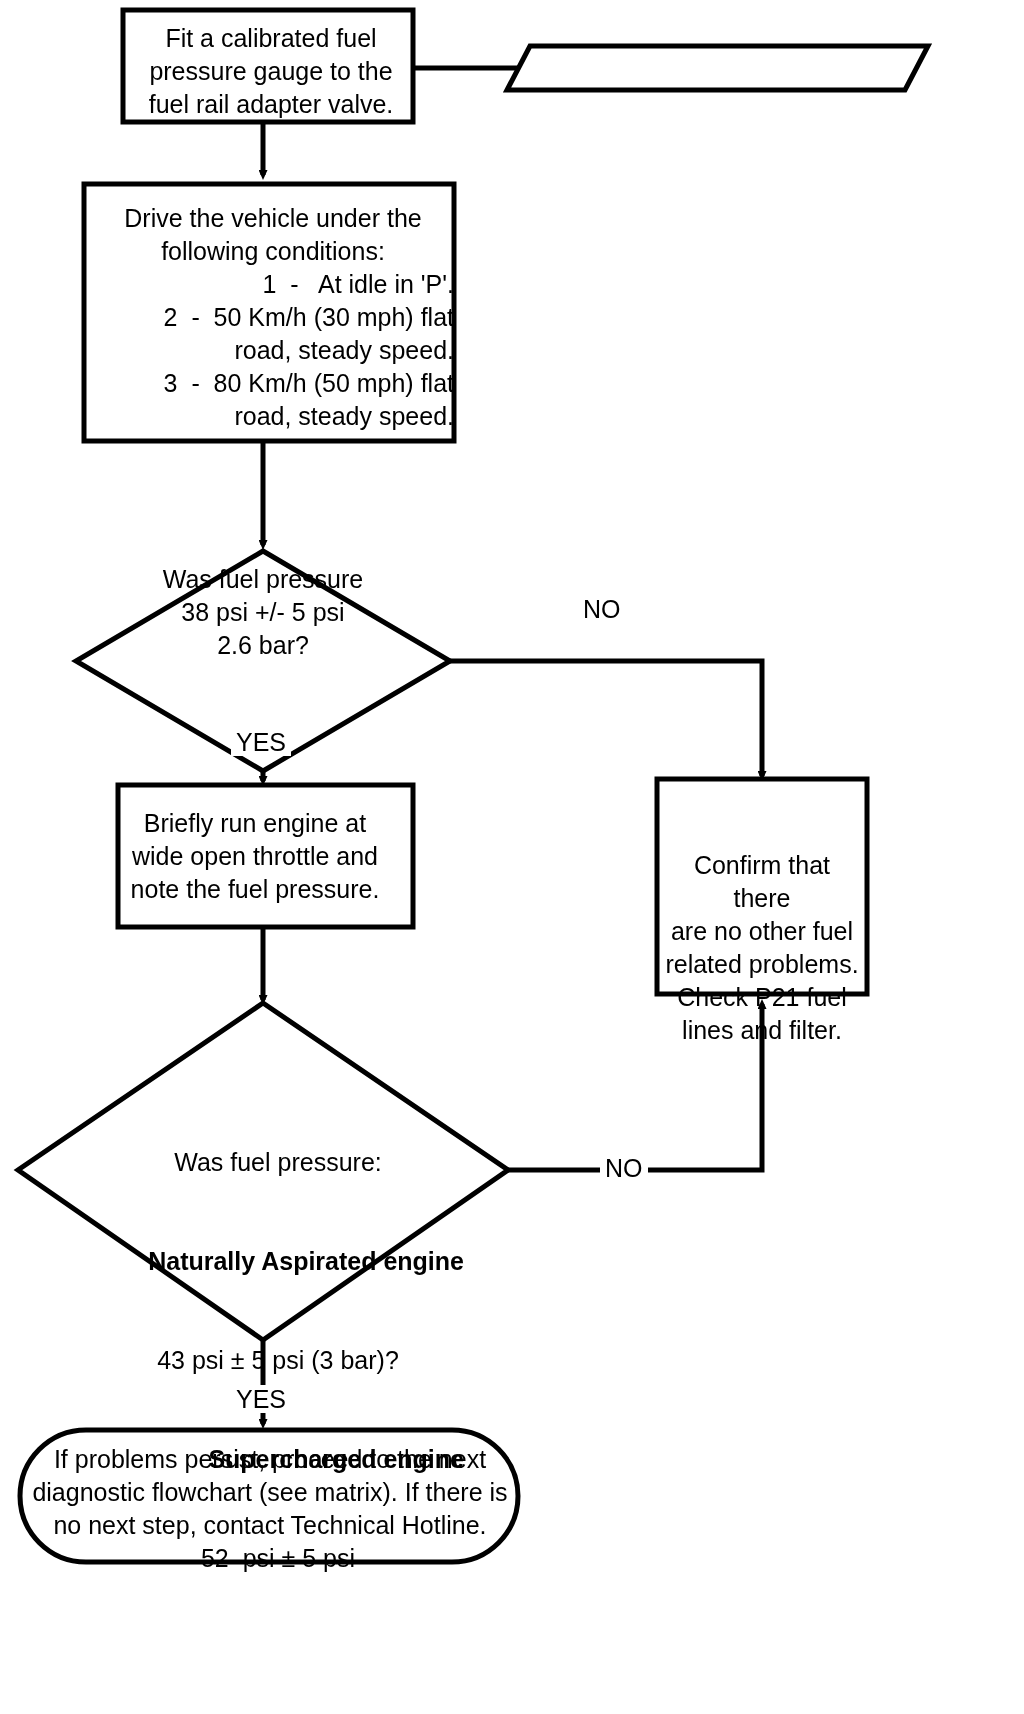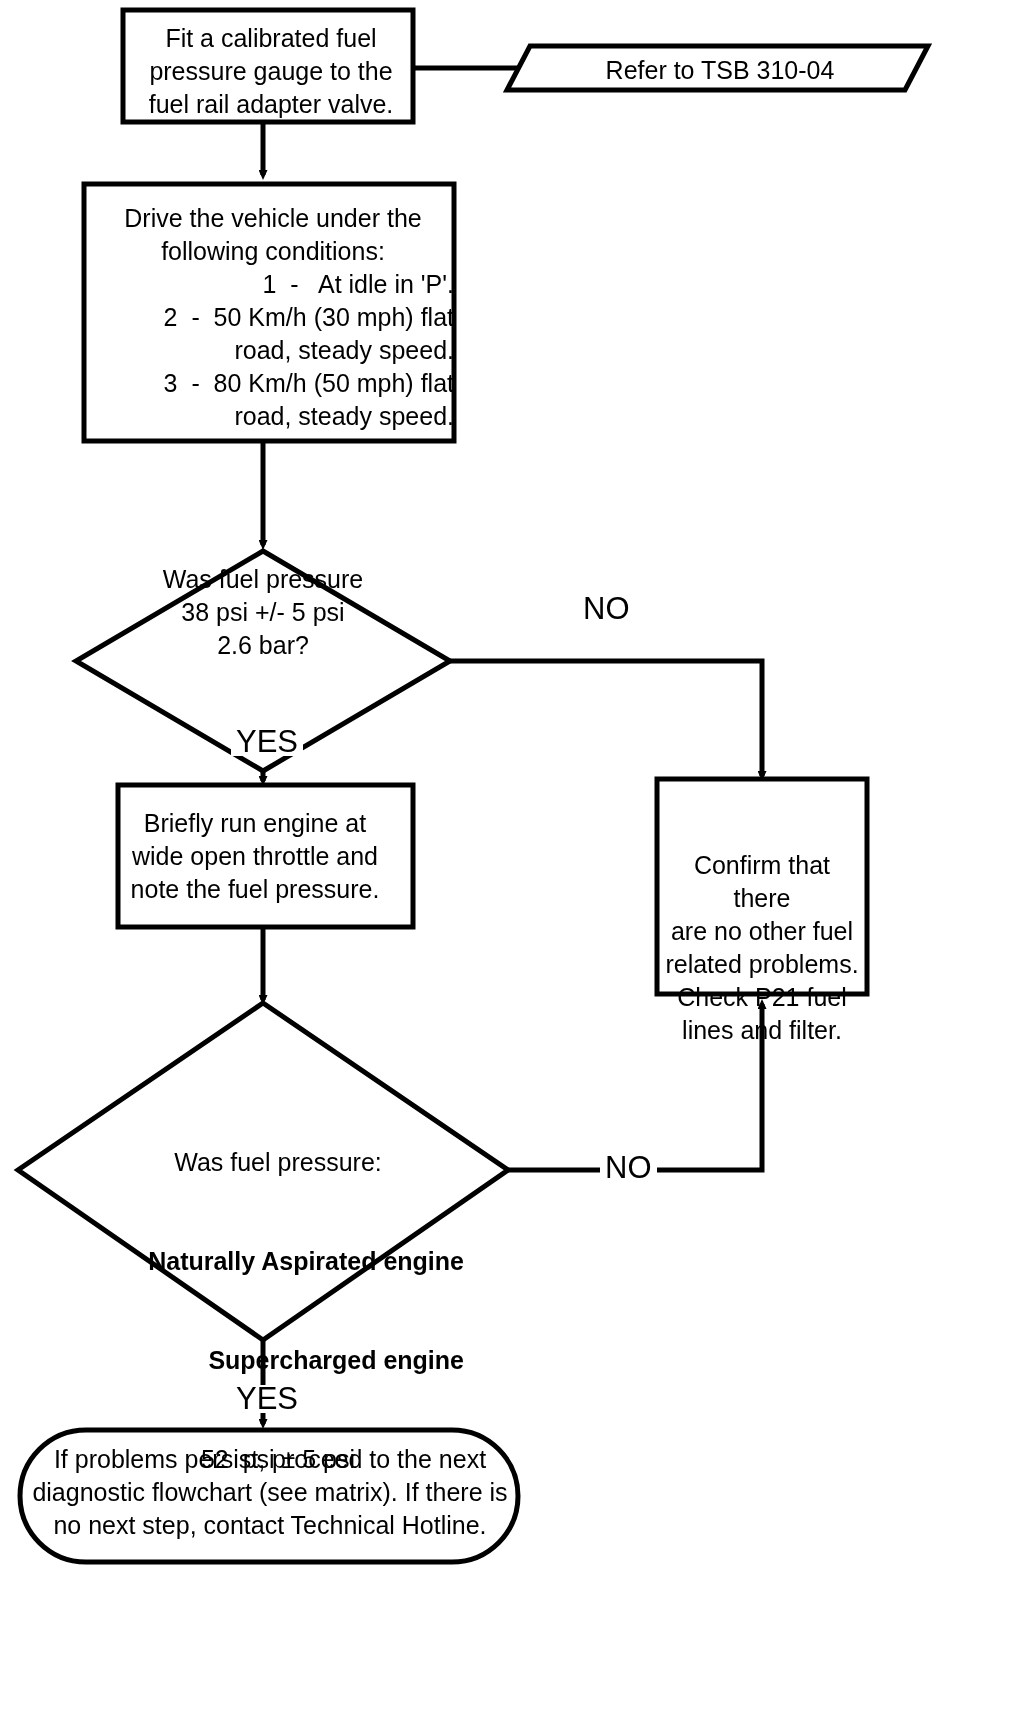--- a/index.html
+++ b/index.html
@@ -56,21 +56,21 @@
     line-height: 33px;
     color: #000000;
     white-space: pre-wrap;
   }
   .node-text.left-align {
     text-align: left;
   }
   .edge-label {
     position: absolute;
     font-family: "Liberation Sans", sans-serif;
-    font-size: 31px;
+    font-size: 25px;
     line-height: 28px;
     color: #000000;
     background: #ffffff;
     padding: 0 5px;
     text-align: center;
   }
   .bold-line {
     font-weight: bold;
     text-align: right;
   }
@@ -157,29 +157,29 @@
 
   <div class="node-text" id="box-confirm-text">Confirm that there
 are no other fuel
 related problems.
 Check P21 fuel
 lines and filter.</div>
 
   <div class="node-text" id="diamond-2-text">
     <div>Was fuel pressure:</div>
     <div class="bold-line">Naturally Aspirated engine</div>
+    <div>43 psi ± 5 psi (3 bar)?</div>
     <div class="bold-line">Supercharged engine</div>
     <div>52  psi ± 5 psi</div>
   </div>
 
   <div class="node-text" id="terminal-text">If problems persist, proceed to the next
 diagnostic flowchart (see matrix). If there is
 no next step, contact Technical Hotline.</div>
 
-  <div class="node-text" style="left:540px; top:54px; width:360px;">Refer to TSB 310-04</div>
 
   <div class="edge-label" id="label-no-1">NO</div>
 
   <div class="edge-label" id="label-no-2">NO</div>
 
   <div class="edge-label" id="label-yes-1">YES</div>
 
   <div class="edge-label" id="label-yes-2">YES</div>
 
 </div>

